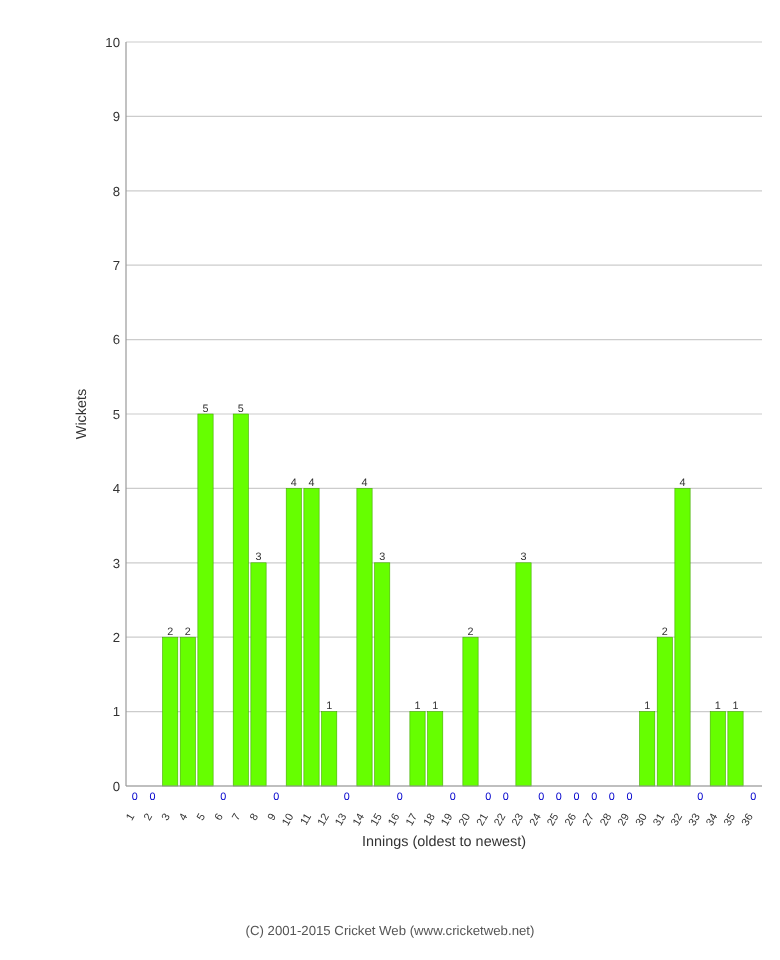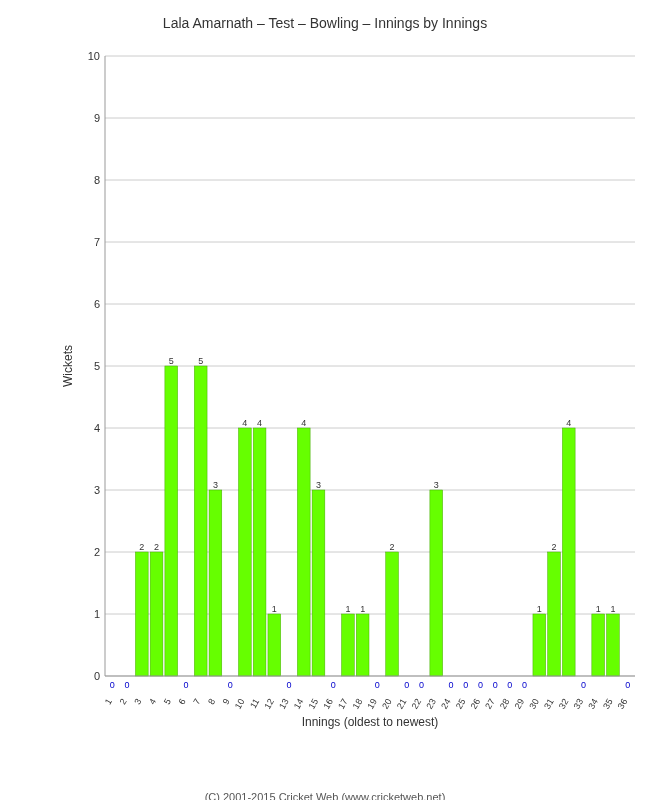--- a/index.html
+++ b/index.html
@@ -38,21 +38,20 @@
       text-align: center;
       font-size: 11px;
       color: #555;
       margin-top: 5px;
     }
   </style>
 </head>
 <body>
 
 <div class="chart-container">
-  <div class="chart-title">Lala Amarnath – Test – Bowling – Innings by Innings</div>
   <div class="chart-area">
     <svg class="main-chart" id="chart-svg" width="585" height="690">
         <line x1="45" x2="575" y1="635" y2="635" stroke="#ccc" stroke-width="1"></line>
         <text x="40" y="639" text-anchor="end" font-size="11" fill="#333">0</text>
         <line x1="45" x2="575" y1="573" y2="573" stroke="#ccc" stroke-width="1"></line>
         <text x="40" y="577" text-anchor="end" font-size="11" fill="#333">1</text>
         <line x1="45" x2="575" y1="511" y2="511" stroke="#ccc" stroke-width="1"></line>
         <text x="40" y="515" text-anchor="end" font-size="11" fill="#333">2</text>
         <line x1="45" x2="575" y1="449" y2="449" stroke="#ccc" stroke-width="1"></line>
         <text x="40" y="453" text-anchor="end" font-size="11" fill="#333">3</text>

